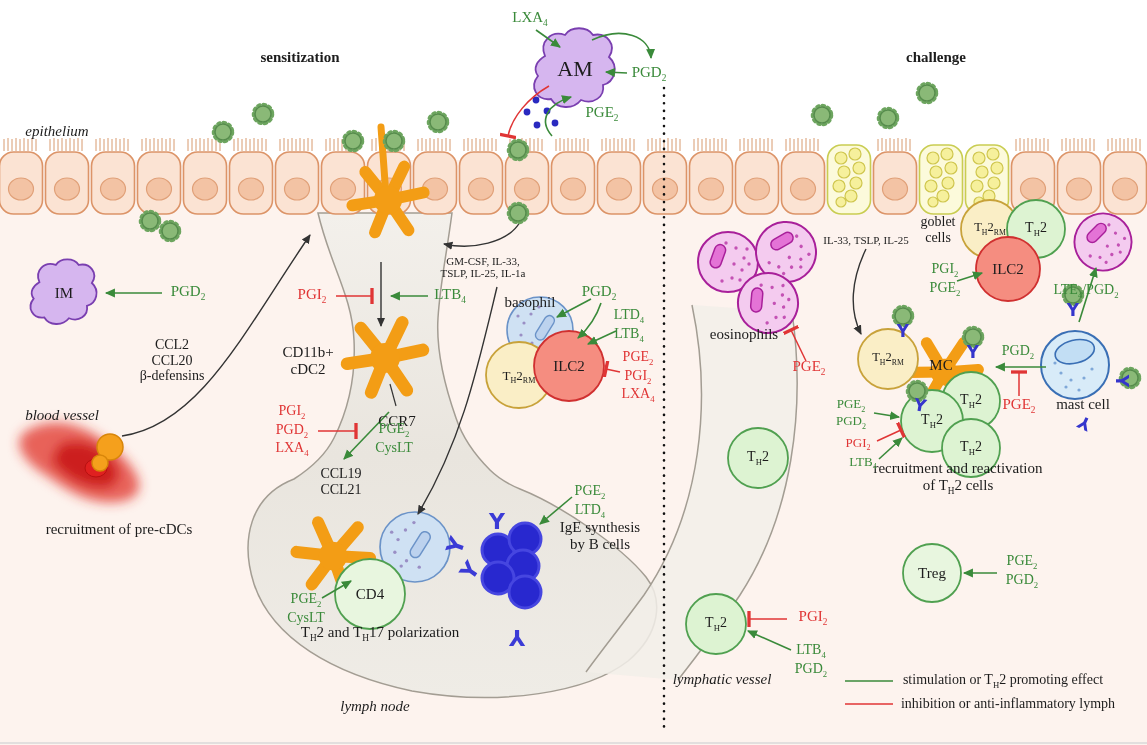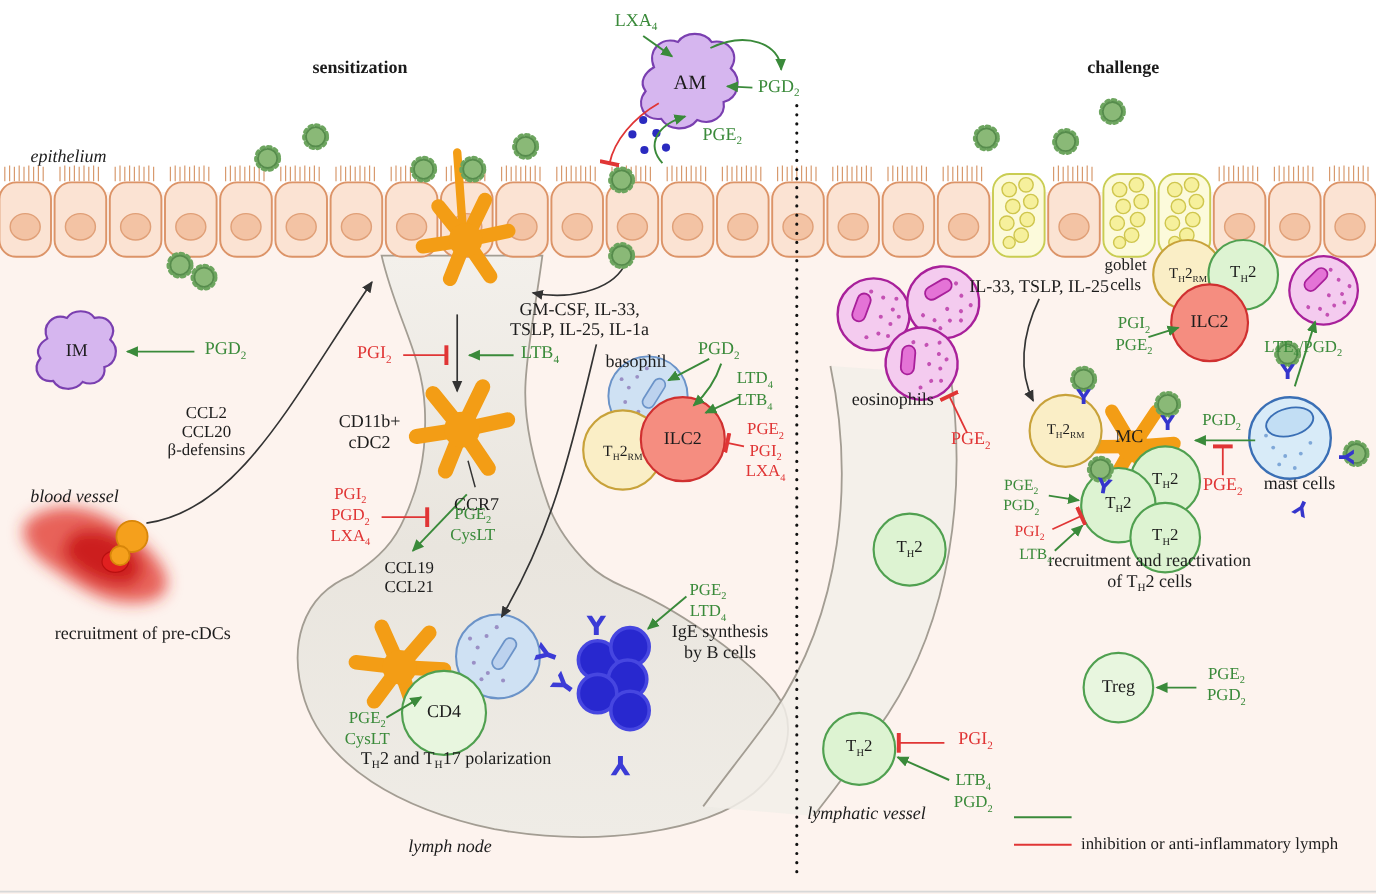--- a/index.html
+++ b/index.html
@@ -3,21 +3,21 @@
 <meta charset="utf-8">
 <style>
   html,body{margin:0;padding:0;background:#fff;}
   .stage{position:relative;width:1147px;height:745px;background:#ffffff;overflow:hidden;
          font-family:"Liberation Serif",serif;}
   .stage svg{position:absolute;left:0;top:0;}
   .lbl{position:absolute;transform:translate(-50%,-50%);white-space:pre;text-align:center;
        line-height:1.12;font-size:15px;color:#1c1c1c;pointer-events:none;}
   .g{color:#3a8a3a}.r{color:#e03535}
   .it{font-style:italic}.bold{font-weight:bold}
-  .s17{font-size:17px}.s14{font-size:14px}.s13{font-size:13px}.s12{font-size:12.5px}.xs{font-size:15px}
+  .s17{font-size:22px}.s14{font-size:14px}.s13{font-size:13px}.s12{font-size:12.5px}.xs{font-size:11px}
   sub{font-size:0.62em;}
 </style>
 </head>
 <body>
 
 <div class="stage">
 
 <svg width="1147" height="745" viewBox="0 0 1147 745">
   <defs>
     <marker id="mg" viewBox="0 0 10 10" refX="8" refY="5" markerWidth="7" markerHeight="7" orient="auto">
@@ -329,21 +329,21 @@
 <div class="lbl s14" style="left:716px;top:624px">T<sub>H</sub>2</div>
 <div class="lbl s12" style="left:990px;top:229px">T<sub>H</sub>2<sub>RM</sub></div>
 <div class="lbl s14" style="left:1036px;top:229px">T<sub>H</sub>2</div>
 <div class="lbl" style="left:1008px;top:269px">ILC2</div>
 <div class="lbl s12" style="left:888px;top:359px">T<sub>H</sub>2<sub>RM</sub></div>
 <div class="lbl" style="left:941px;top:365px">MC</div>
 <div class="lbl s14" style="left:971px;top:401px">T<sub>H</sub>2</div>
 <div class="lbl s14" style="left:932px;top:421px">T<sub>H</sub>2</div>
 <div class="lbl s14" style="left:971px;top:448px">T<sub>H</sub>2</div>
 <div class="lbl" style="left:932px;top:573px">Treg</div>
-<div class="lbl" style="left:1083px;top:404px">mast cells</div>
+<div class="lbl" style="left:1083px;top:404px">mast cell</div>
 <div class="lbl" style="left:744px;top:334px">eosinophils</div>
 
 <div class="lbl s14" style="left:172px;top:361px">CCL2
 CCL20
 β-defensins</div>
 <div class="lbl s14" style="left:341px;top:482px">CCL19
 CCL21</div>
 <div class="lbl xs" style="left:483px;top:267px">GM-CSF, IL-33,
 TSLP, IL-25, IL-1a</div>
 <div class="lbl xs" style="left:866px;top:240px">IL-33, TSLP, IL-25</div>
@@ -385,15 +385,16 @@
 <div class="lbl g s13" style="left:851px;top:414px">PGE<sub>2</sub>
 PGD<sub>2</sub></div>
 <div class="lbl r s13" style="left:858px;top:444px">PGI<sub>2</sub></div>
 <div class="lbl g s13" style="left:863px;top:463px">LTB<sub>4</sub></div>
 <div class="lbl g s14" style="left:1022px;top:572px">PGE<sub>2</sub>
 PGD<sub>2</sub></div>
 <div class="lbl r" style="left:813px;top:618px">PGI<sub>2</sub></div>
 <div class="lbl g s14" style="left:811px;top:661px">LTB<sub>4</sub>
 PGD<sub>2</sub></div>
 
+<div class="lbl s14" style="left:1003px;top:681px">stimulation or T<sub>H</sub>2 promoting effect</div>
 <div class="lbl s14" style="left:1008px;top:704px">inhibition or anti-inflammatory lymph</div>
 
 </div>
 
 </body></html>

